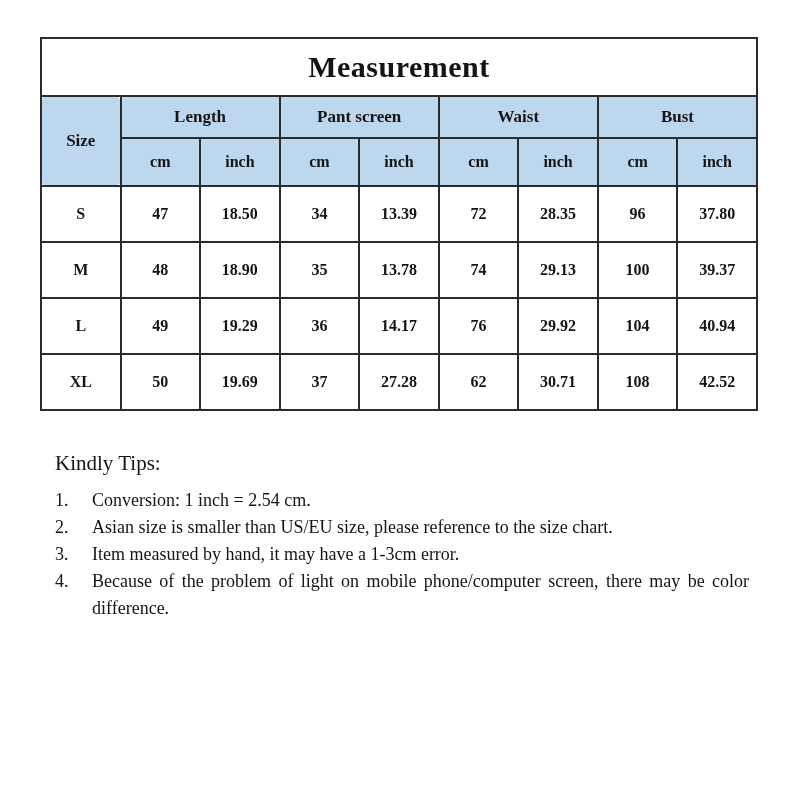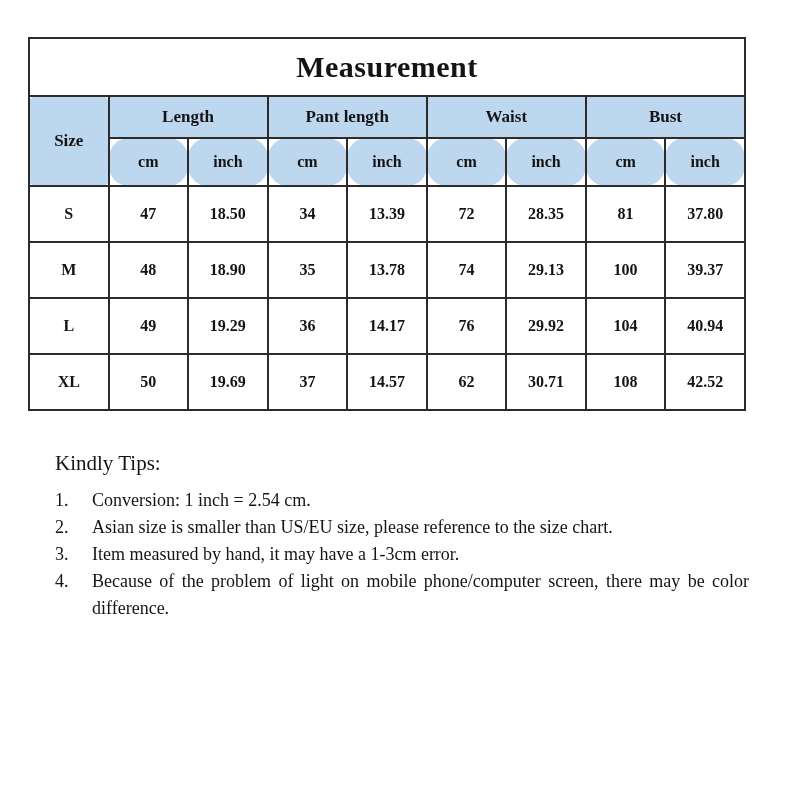--- a/index.html
+++ b/index.html
@@ -10,21 +10,21 @@
     height: 800px;
     background: #ffffff;
     font-family: "Liberation Serif", serif;
     color: #141414;
     overflow: hidden;
   }
 
   
   table.size-table {
     position: absolute;
-    left: 28px;
+    left: 40px;
     top: 37px;
     width: 718px;
     border-collapse: collapse;
     table-layout: fixed;
   }
   table.size-table td {
     border: 2px solid var(--border, #2b2b2b);
     text-align: center;
     vertical-align: middle;
     font-weight: bold;
@@ -39,21 +39,20 @@
   }
   tr.group-row td {
     height: 42px;
     background: var(--header-bg, #bdd7ee);
     font-size: 17px;
   }
   tr.unit-row td {
     height: 48px;
     background: var(--header-bg, #bdd7ee);
     font-size: 16px;
-    border-radius: 20px;
   }
   td.size-head {
     background: var(--header-bg, #bdd7ee);
     font-size: 17px;
     border-radius: 7px;
   }
   tr.data-row td {
     height: 56px;
     background: #ffffff;
     font-size: 16px;
@@ -90,21 +89,21 @@
 <div class="canvas">
 
   <table class="size-table">
     <tbody>
         <tr class="title-row">
       <td colspan="9">Measurement</td>
     </tr>
     <tr class="group-row">
       <td rowspan="2" class="size-head">Size</td>
       <td colspan="2">Length</td>
-      <td colspan="2">Pant length</td>
+      <td colspan="2">Pant screen</td>
       <td colspan="2">Waist</td>
       <td colspan="2">Bust</td>
     </tr>
     <tr class="unit-row">
       <td>cm</td>
       <td>inch</td>
       <td>cm</td>
       <td>inch</td>
       <td>cm</td>
       <td>inch</td>
@@ -113,21 +112,21 @@
     </tr>
 
     <tr class="data-row">
       <td>S</td>
       <td>47</td>
       <td>18.50</td>
       <td>34</td>
       <td>13.39</td>
       <td>72</td>
       <td>28.35</td>
-      <td>81</td>
+      <td>96</td>
       <td>37.80</td>
     </tr>
     <tr class="data-row">
       <td>M</td>
       <td>48</td>
       <td>18.90</td>
       <td>35</td>
       <td>13.78</td>
       <td>74</td>
       <td>29.13</td>
@@ -143,21 +142,21 @@
       <td>76</td>
       <td>29.92</td>
       <td>104</td>
       <td>40.94</td>
     </tr>
     <tr class="data-row">
       <td>XL</td>
       <td>50</td>
       <td>19.69</td>
       <td>37</td>
-      <td>14.57</td>
+      <td>27.28</td>
       <td>62</td>
       <td>30.71</td>
       <td>108</td>
       <td>42.52</td>
     </tr>
   </tbody>
     </table>
 
   <div class="tips">
     <div class="tips-heading">Kindly Tips:</div>

